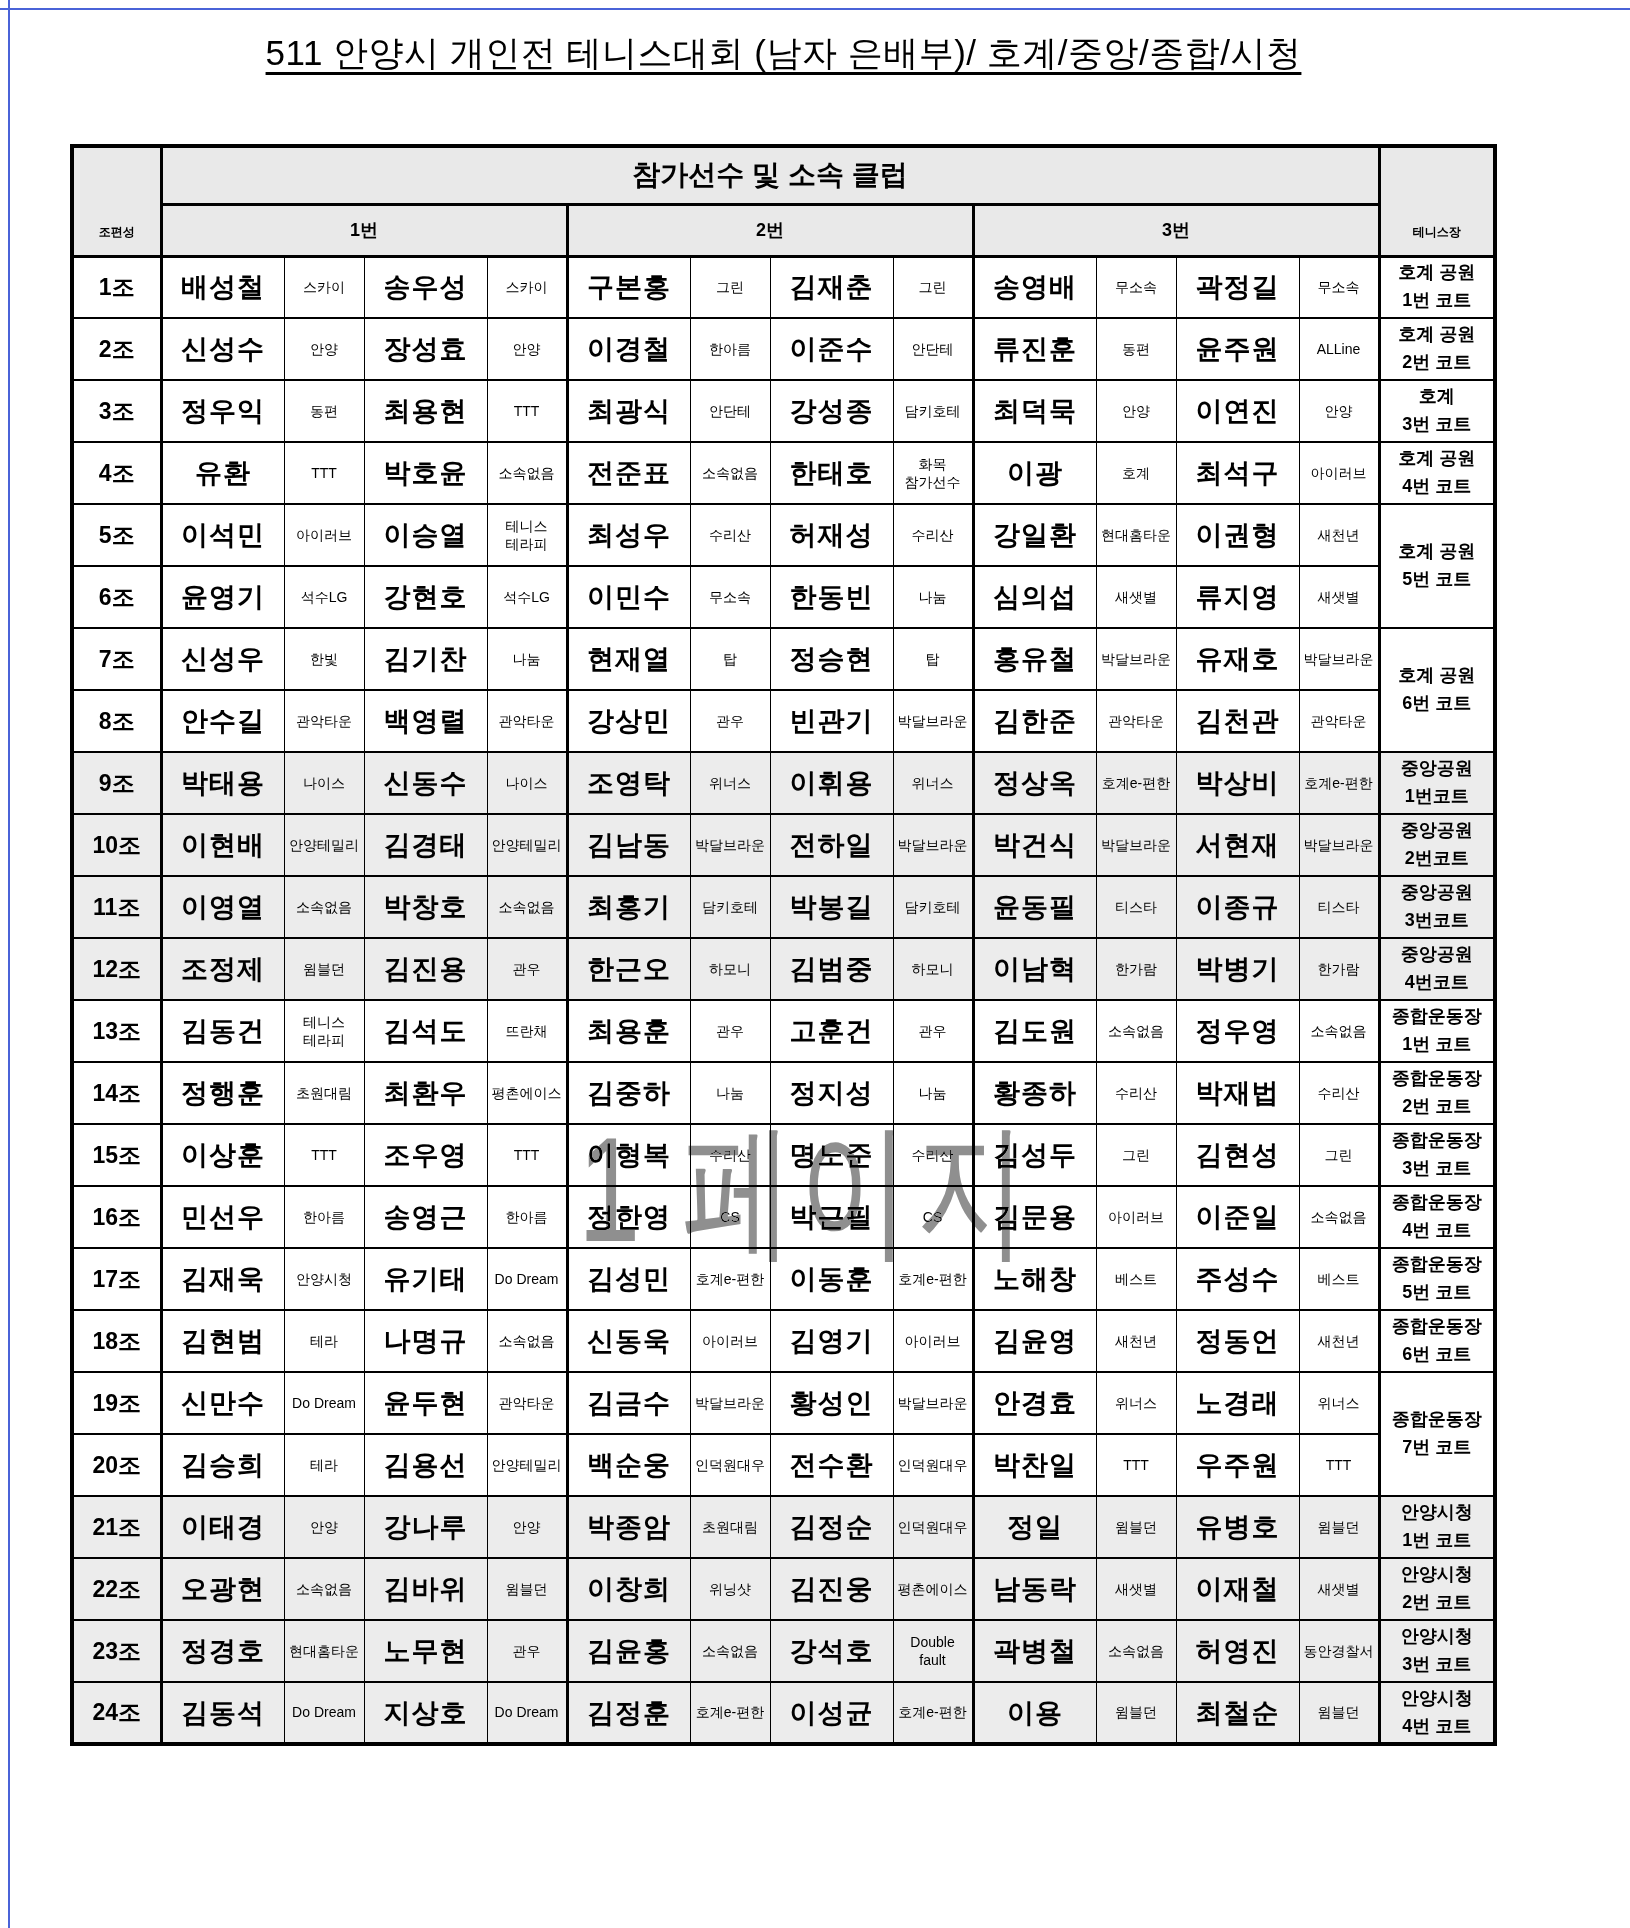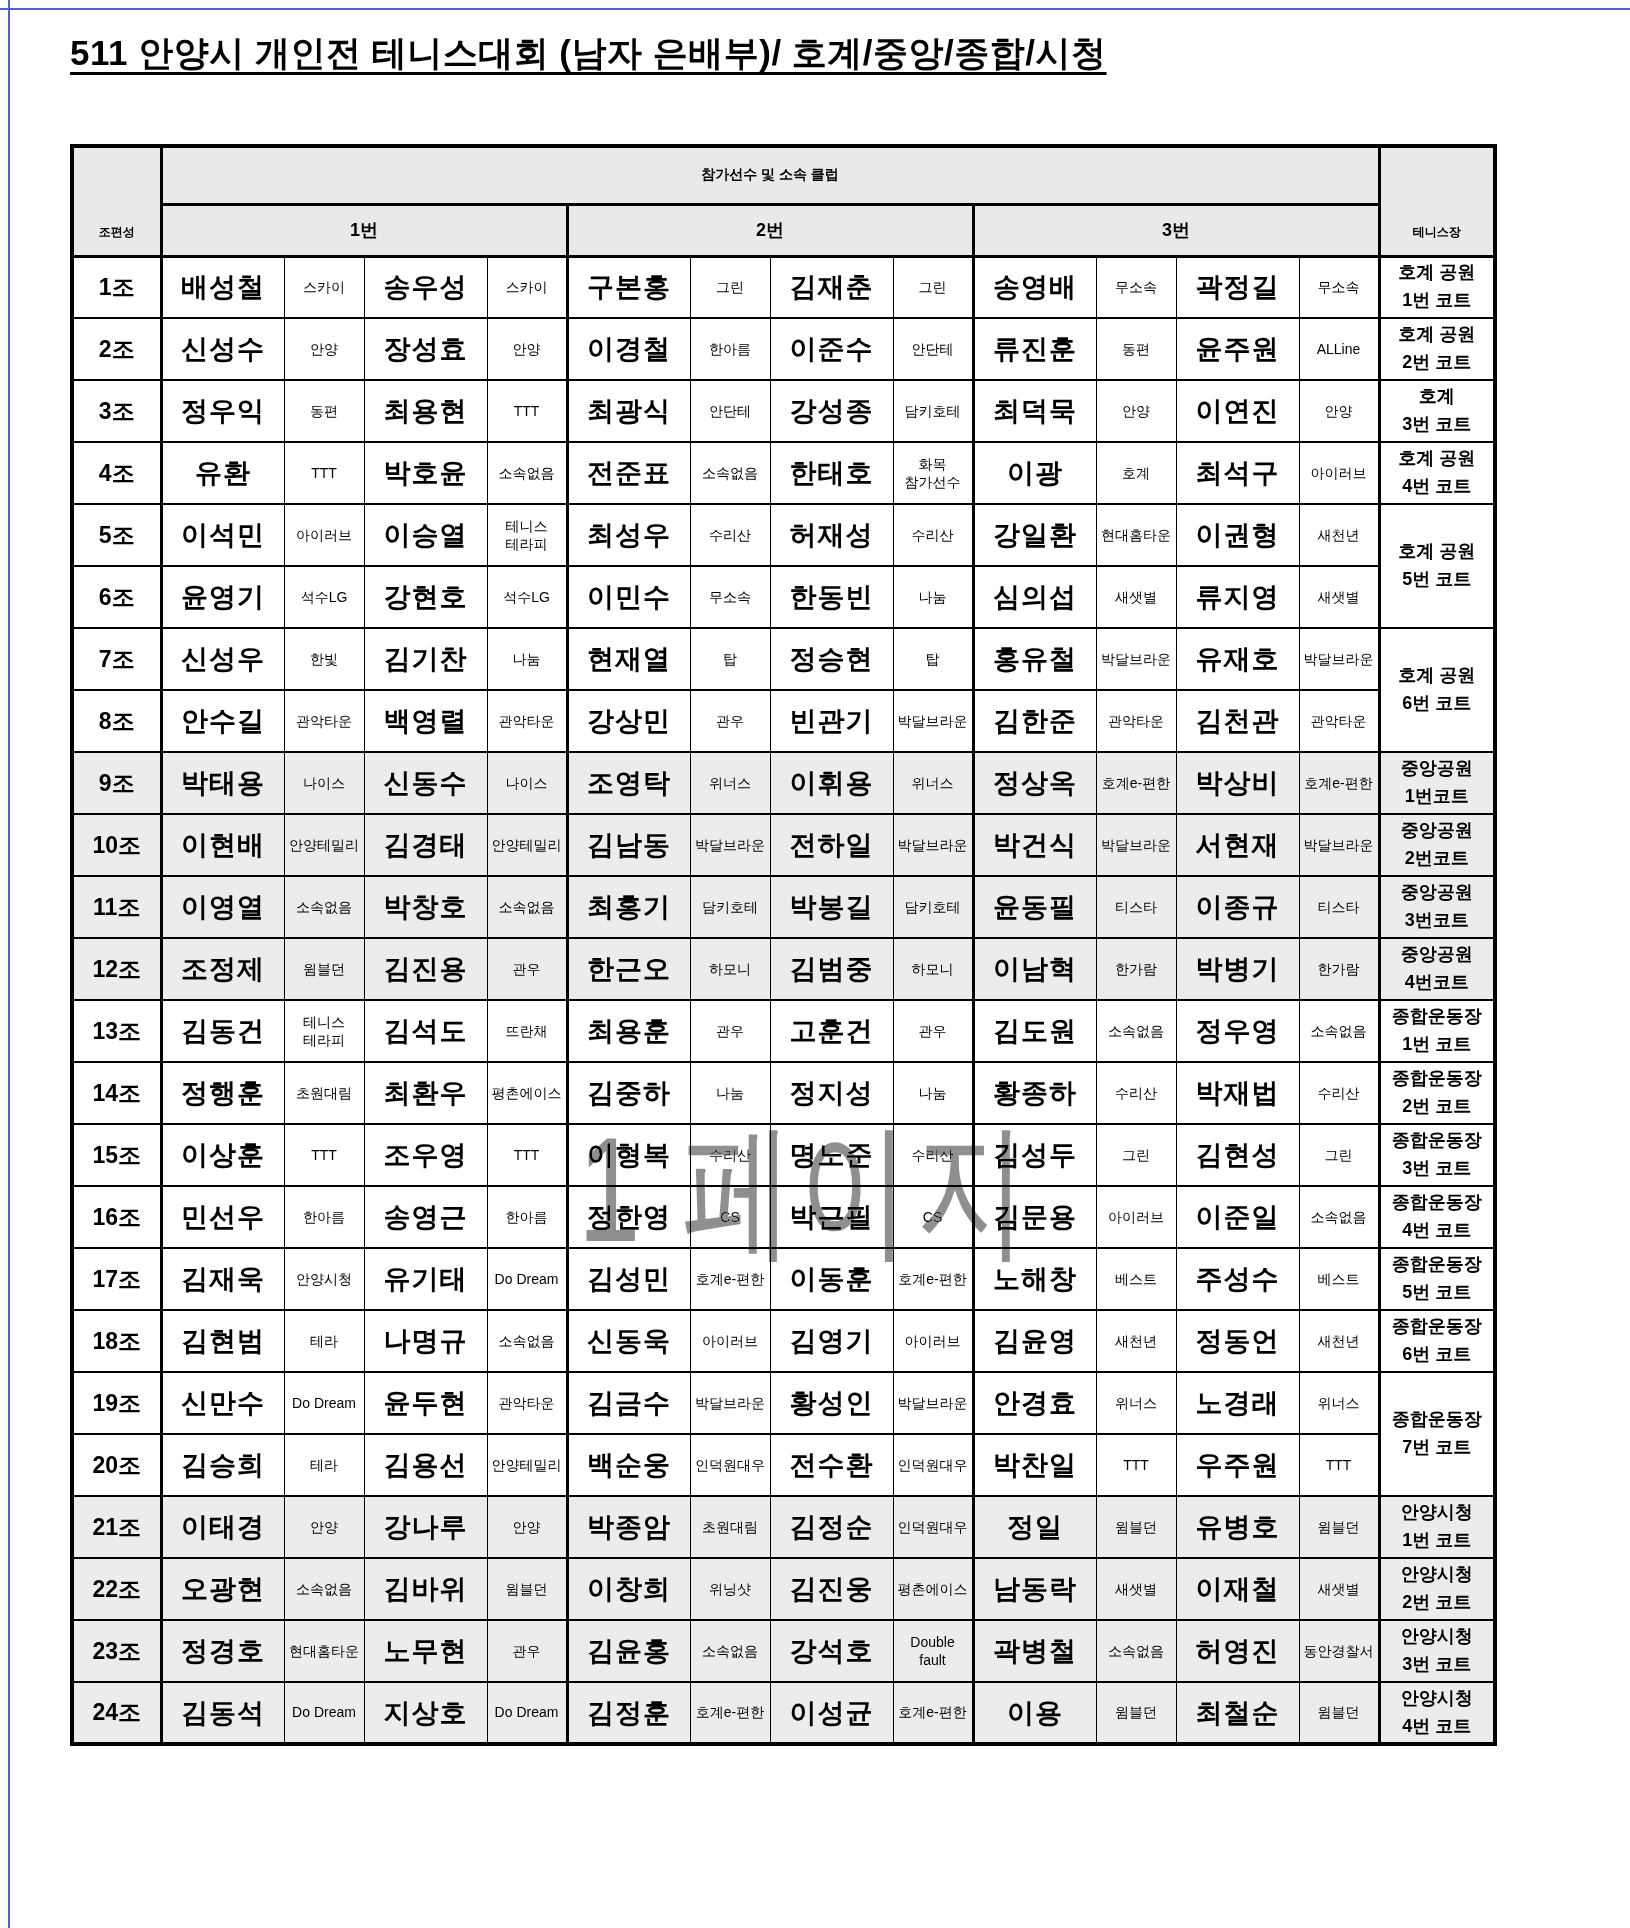--- a/index.html
+++ b/index.html
@@ -1,26 +1,26 @@
 <!DOCTYPE html>
 <html><head>
 <meta charset="utf-8">
 <style>
   html,body{margin:0;padding:0;background:#fff;}
   body{width:1630px;height:1928px;position:relative;font-family:"Liberation Sans",sans-serif;color:#000;overflow:hidden;}
   .page-line-v{position:absolute;left:8px;top:0;width:2px;height:1928px;background:#4a63d8;}
   .page-line-h{position:absolute;top:8px;left:0;height:2px;width:1630px;background:#4a63d8;}
-  .title{position:absolute;left:70px;top:30px;width:1427px;
-         font-size:35px;font-weight:bold;letter-spacing:0.5px;
+  .title{position:absolute;left:70px;top:30px;width:1427px;text-align:center;
+         font-size:35px;font-weight:normal;letter-spacing:0.5px;
          text-decoration:underline;text-decoration-thickness:3px;text-underline-offset:7px;}
   table{position:absolute;left:70px;top:144px;border-collapse:collapse;table-layout:fixed;
         border:4px solid #000;}
   td{border:1px solid #000;text-align:center;vertical-align:middle;padding:0;overflow:hidden;}
   thead td{background:#e9e9e9;font-weight:bold;}
-  .hdr-players{font-size:14px;border-bottom-width:3px;}
+  .hdr-players{font-size:28px;border-bottom-width:3px;}
   .hdr-sec{font-size:18px;border-bottom-width:3px;text-align:center;}
   .hdr-side{font-size:12px;vertical-align:bottom;padding-bottom:14px;border-bottom-width:3px;}
   .tr-h1{height:58px;}
   .tr-h2{height:52px;}
   tbody tr{height:62px;}
   tbody td{border-top-width:2px;border-bottom-width:2px;}
   .secR{border-right-width:3px;}
   .g{font-size:23px;font-weight:bold;}
   .n{font-size:27px;font-weight:bold;letter-spacing:1px;}
   .c{font-size:14px;white-space:pre-line;line-height:1.3;}

